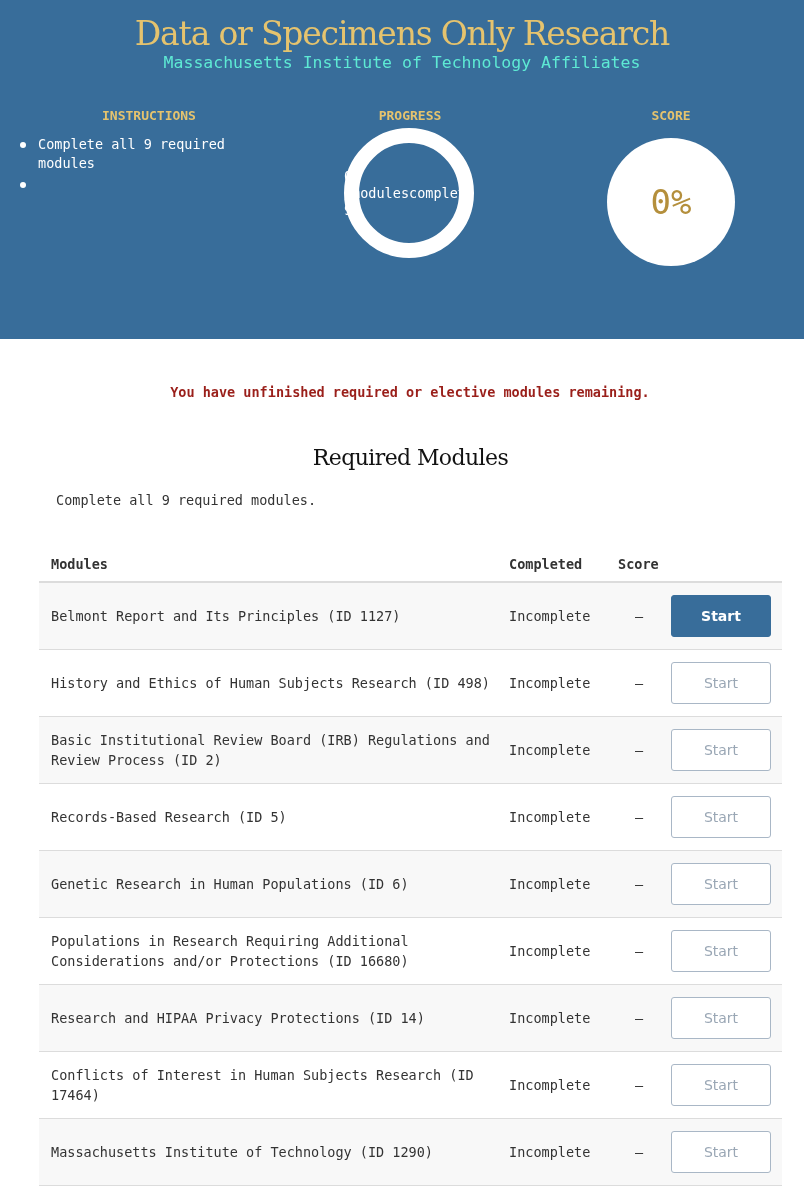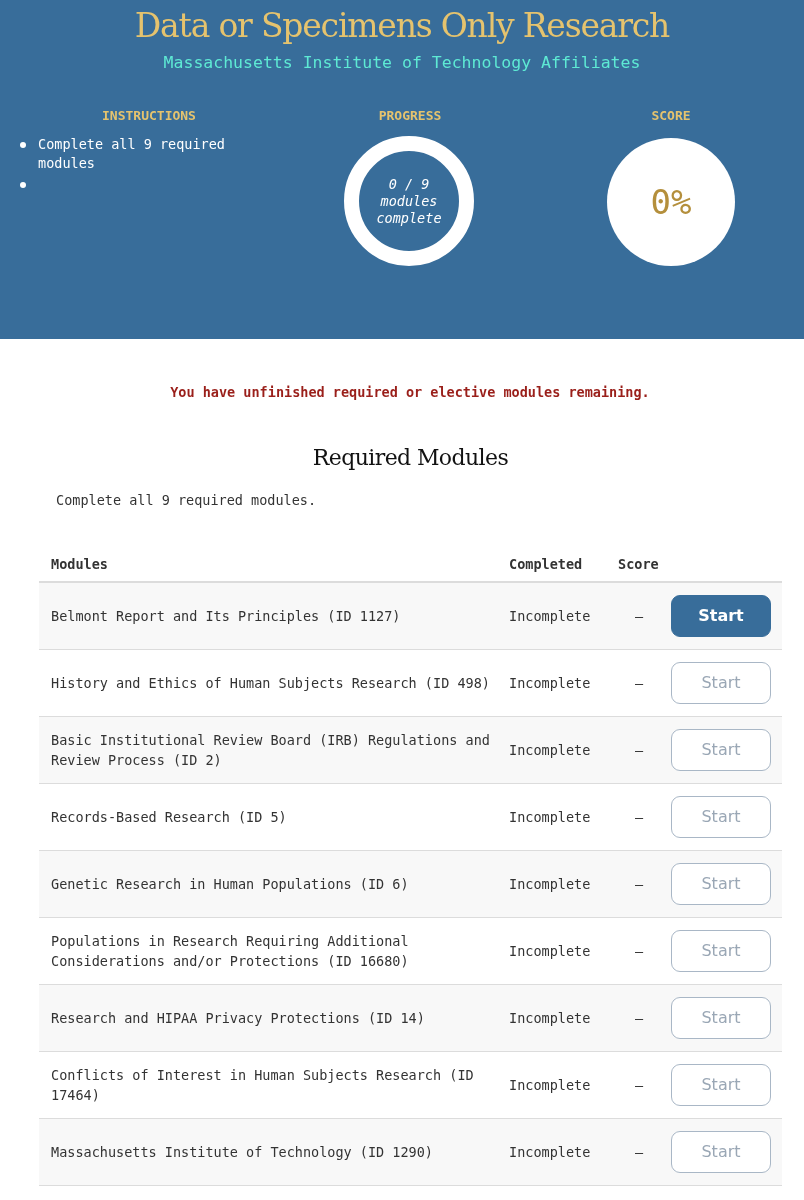--- a/index.html
+++ b/index.html
@@ -1,40 +1,40 @@
 <!DOCTYPE html>
 <html><head>
 <meta charset="utf-8">
 <style>
   html, body { margin: 0; padding: 0; }
   body { width: 804px; height: 1200px; overflow: hidden; background: #ffffff; font-family: "DejaVu Sans Mono", monospace; color: #333; }
   .hero { background: #386d9a; height: 339px; position: relative; color: #fff; }
-  .hero-title { position: absolute; top: 4px; left: 0; width: 804px; text-align: center; font-family: "DejaVu Serif", serif; font-size: 33px; color: #e5c36e; letter-spacing: -1.2px; line-height: 44px; }
+  .hero-title { position: absolute; top: 12px; left: 0; width: 804px; text-align: center; font-family: "DejaVu Serif", serif; font-size: 33px; color: #e5c36e; letter-spacing: -1.2px; line-height: 44px; }
   .hero-sub { position: absolute; top: 52px; left: 0; width: 804px; text-align: center; font-size: 16.5px; color: #5eead4; line-height: 22px; }
   .col-label { position: absolute; top: 107px; font-size: 13px; font-weight: bold; color: #e5c36e; text-align: center; line-height: 18px; }
   .instructions { position: absolute; top: 135px; left: 18px; width: 270px; margin: 0; padding: 0; list-style: none; font-size: 13.5px; line-height: 19px; }
   .instructions li { position: relative; padding-left: 20px; margin-bottom: 2px; }
   .instructions li .bullet { position: absolute; left: 2px; top: 7px; width: 6px; height: 6px; border-radius: 50%; background: #fff; }
-  .progress-ring { position: absolute; top: 136px; left: 344px; width: 130px; height: 130px; border-radius: 50%; box-sizing: border-box; border: 15px solid #fff; background: #386d9a; display: flex; align-items: center; justify-content: center; flex-direction: column; text-align: center; font-size: 13.5px; line-height: 17px; font-style: italic; }
+  .progress-ring { position: absolute; top: 128px; left: 344px; width: 130px; height: 130px; border-radius: 50%; box-sizing: border-box; border: 15px solid #fff; background: #386d9a; display: flex; align-items: center; justify-content: center; flex-direction: row; text-align: center; font-size: 13.5px; line-height: 17px; }
   .score-circle { position: absolute; top: 138px; left: 607px; width: 128px; height: 128px; border-radius: 50%; background: #fff; display: flex; align-items: center; justify-content: center; color: #b48f3c; font-size: 34px; }
   .warning { position: absolute; top: 384px; left: 0; width: 820px; text-align: center; font-size: 13.5px; font-weight: bold; color: #9a1f1a; }
   .section-head { position: absolute; top: 441px; left: 39px; width: 743px; height: 32px; display: flex; align-items: center; flex-direction: column; }
   .section-head .rule { flex: 1; height: 1px; background: #e0e0e0; }
   .section-head .title { font-family: "DejaVu Serif", serif; font-size: 22px; color: #111; padding: 0 11px; letter-spacing: -0.6px; }
   .section-desc { position: absolute; top: 492px; left: 56px; font-size: 13.5px; color: #333; }
   table { position: absolute; top: 547px; left: 39px; width: 743px; border-collapse: collapse; font-size: 13.5px; }
   th { text-align: left; font-weight: bold; color: #333; height: 34px; padding: 0; border-bottom: 2px solid #dcdcdc; }
   td { height: 66px; padding: 0; border-bottom: 1px solid #dcdcdc; color: #333; }
   tbody tr:nth-child(odd) { background: #f8f8f8; }
   .c-mod { padding-left: 12px; width: 440px; line-height: 20px; padding-right: 18px; }
   .c-comp { width: 100px; }
   .c-score { width: 60px; padding-left: 26px; box-sizing: border-box; }
   .c-act { text-align: right; }
   th.c-score { padding-left: 9px; }
-  .btn { display: inline-block; width: 100px; height: 42px; box-sizing: border-box; border-radius: 9px; font-family: "DejaVu Sans", sans-serif; font-size: 16px; font-weight: bold; line-height: 40px; text-align: center; margin-right: 11px; }
+  .btn { display: inline-block; width: 100px; height: 42px; box-sizing: border-box; border-radius: 3px; font-family: "DejaVu Sans", sans-serif; font-size: 14px; font-weight: bold; line-height: 40px; text-align: center; margin-right: 11px; }
   .btn-primary { background: #386d9a; color: #fff; border: 1px solid #386d9a; }
   .btn-disabled { background: #fff; color: #9aa7b5; border: 1.5px solid #a9b7c6; font-weight: normal; }
 </style>
 </head>
 <body>
 
 <div class="hero">
   <div class="hero-title">Data or Specimens Only Research</div>
   <div class="hero-sub">Massachusetts Institute of Technology Affiliates</div>
 

